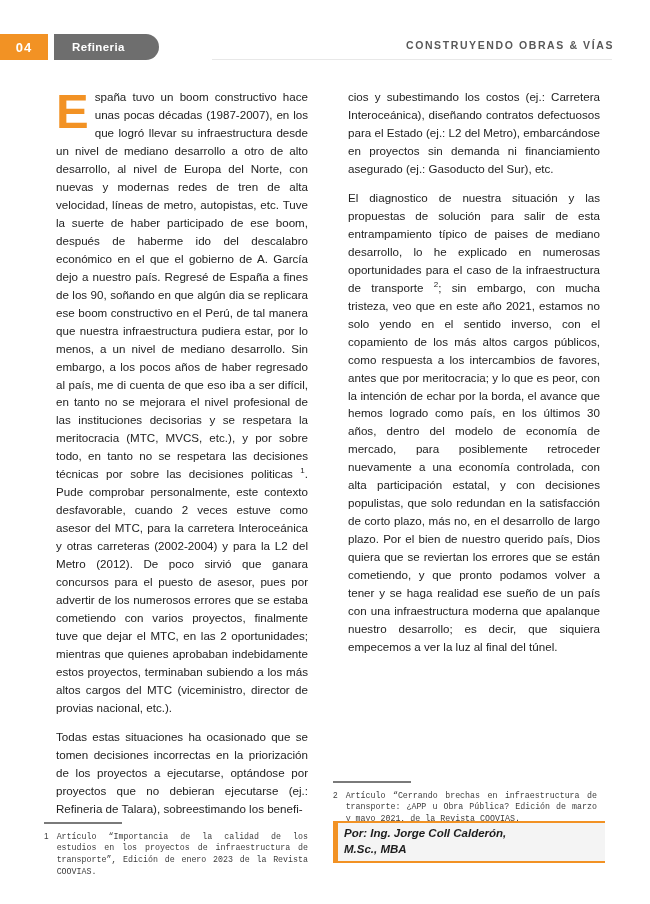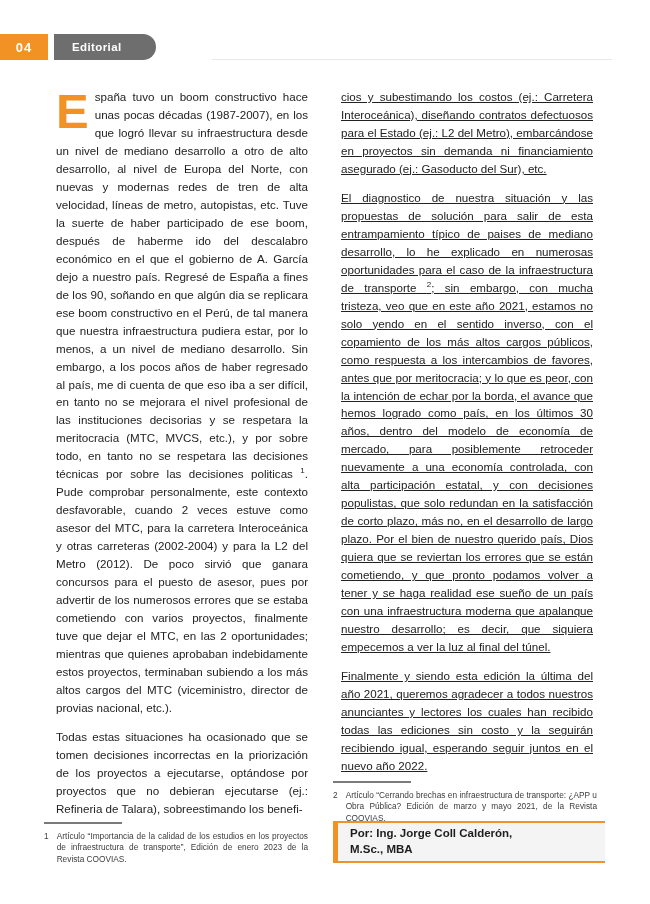--- a/index.html
+++ b/index.html
@@ -76,21 +76,21 @@
   .column {
     position: absolute;
     top: 88px;
     width: 264px;
     font-size: 11.6px;
     line-height: 1.55;
     text-align: justify;
     color: #222222;
   }
   .column.left  { left: 44px; }
-  .column.right { left: 329px; text-decoration: underline; }
+  .column.right { left: 336px; }
 
   .column p {
     margin: 0 0 11px 12px;
     text-align: justify;
     hyphens: manual;
   }
   .column p:last-child { margin-bottom: 0; }
 
   .dropcap::first-letter {
     float: left;
@@ -124,52 +124,54 @@
     height: 1.5px;
     background: #7a7a7a;
     margin-bottom: 7px;
   }
   .footnote-item {
     display: flex;
     gap: 8px;
     text-align: justify;
   }
   .footnote-num { flex: 0 0 auto; }
-  .footnote-text { flex: 1 1 auto; text-align: justify; }
+  .footnote-text { flex: 1 1 auto; text-align: justify; font-family: Liberation Mono, monospace; }
 
   
   .author-box {
     position: absolute;
     left: 333px;
     top: 821px;
     width: 272px;
     height: 42px;
     box-sizing: border-box;
     background: #f4f4f4;
     border-top: 2px solid #f29224;
     border-bottom: 2px solid #f29224;
     border-left: 5px solid #f29224;
     display: flex;
     flex-direction: column;
     justify-content: center;
-    padding-left: 12px;
+    padding-left: 6px;
+    font-style: italic;
   }
   .author-line {
     font-size: 11.5px;
     font-weight: bold;
     line-height: 1.38;
     color: #1d1d1d;
   }
 </style>
 </head>
 <body>
 
 <div class="page-header">
   <div class="page-number">04</div>
-  <div class="section-tab">Editorial</div>
+  <div class="section-tab">Refineria</div>
+  <div class="magazine-title">CONSTRUYENDO OBRAS &amp; VÍAS</div>
 </div>
 <div class="header-rule"></div>
 
 <div class="column left">
   <p class="dropcap"><span>España tuvo un boom constructivo hace unas pocas décadas (1987-2007), en los que logró llevar su infraestructura desde un nivel de mediano desarrollo a otro de alto desarrollo, al nivel de Europa del Norte, con nuevas y modernas redes de tren de alta velocidad, líneas de metro, autopistas, etc. Tuve la suerte de haber participado de ese boom, después de haberme ido del descalabro económico en el que el gobierno de A. García dejo a nuestro país. Regresé de España a fines de los 90, soñando en que algún dia se replicara ese boom constructivo en el Perú, de tal manera que nuestra infraestructura pudiera estar, por lo menos, a un nivel de mediano desarrollo. Sin embargo, a los pocos años de haber regresado al país, me di cuenta de que eso iba a ser difícil, en tanto no se mejorara el nivel profesional de las instituciones decisorias y se respetara la meritocracia (MTC, MVCS, etc.), y por sobre todo, en tanto no se respetara las decisiones técnicas por sobre las decisiones politicas </span><sup class="fnref">1</sup><span>. Pude comprobar personalmente, este contexto desfavorable, cuando 2 veces estuve como asesor del MTC, para la carretera Interoceánica y otras carreteras (2002-2004) y para la L2 del Metro (2012). De poco sirvió que ganara concursos para el puesto de asesor, pues por advertir de los numerosos errores que se estaba cometiendo con varios proyectos, finalmente tuve que dejar el MTC, en las 2 oportunidades; mientras que quienes aprobaban indebidamente estos proyectos, terminaban subiendo a los más altos cargos del MTC (viceministro, director de provias nacional, etc.).</span></p>
 
   <p>Todas estas situaciones ha ocasionado que se tomen decisiones incorrectas en la priorización de los proyectos a ejecutarse, optándose por proyectos que no debieran ejecutarse (ej.: Refineria de Talara), sobreestimando los benefi-</p>
 </div>
 
 <div class="footnote-block left">
@@ -178,21 +180,20 @@
     <span class="footnote-num">1</span>
     <span class="footnote-text">Artículo “Importancia de la calidad de los estudios en los proyectos de infraestructura de transporte”, Edición de enero 2023 de la Revista COOVIAS.</span>
   </div>
 </div>
 
 <div class="column right">
   <p>cios y subestimando los costos (ej.: Carretera Interoceánica), diseñando contratos defectuosos para el Estado (ej.: L2 del Metro), embarcándose en proyectos sin demanda ni financiamiento asegurado (ej.: Gasoducto del Sur), etc.</p>
 
   <p><span>El diagnostico de nuestra situación y las propuestas de solución para salir de esta entrampamiento típico de paises de mediano desarrollo, lo he explicado en numerosas oportunidades para el caso de la infraestructura de transporte </span><sup class="fnref">2</sup><span>; sin embargo, con mucha tristeza, veo que en este año 2021, estamos no solo yendo en el sentido inverso, con el copamiento de los más altos cargos públicos, como respuesta a los intercambios de favores, antes que por meritocracia; y lo que es peor, con la intención de echar por la borda, el avance que hemos logrado como país, en los últimos 30 años, dentro del modelo de economía de mercado, para posiblemente retroceder nuevamente a una economía controlada, con alta participación estatal, y con decisiones populistas, que solo redundan en la satisfacción de corto plazo, más no, en el desarrollo de largo plazo. Por el bien de nuestro querido país, Dios quiera que se reviertan los errores que se están cometiendo, y que pronto podamos volver a tener y se haga realidad ese sueño de un país con una infraestructura moderna que apalanque nuestro desarrollo; es decir, que siquiera empecemos a ver la luz al final del túnel.</span></p>
 
-  <p>Finalmente y siendo esta edición la última del año 2021, queremos agradecer a todos nuestros anunciantes y lectores los cuales han recibido todas las ediciones sin costo y la seguirán recibiendo igual, esperando seguir juntos en el nuevo año 2022.</p>
 </div>
 
 <div class="footnote-block right">
   <div class="footnote-rule"></div>
   <div class="footnote-item">
     <span class="footnote-num">2</span>
     <span class="footnote-text">Artículo “Cerrando brechas en infraestructura de transporte: ¿APP u Obra Pública? Edición de marzo y mayo 2021, de la Revista COOVIAS.</span>
   </div>
 </div>
 

